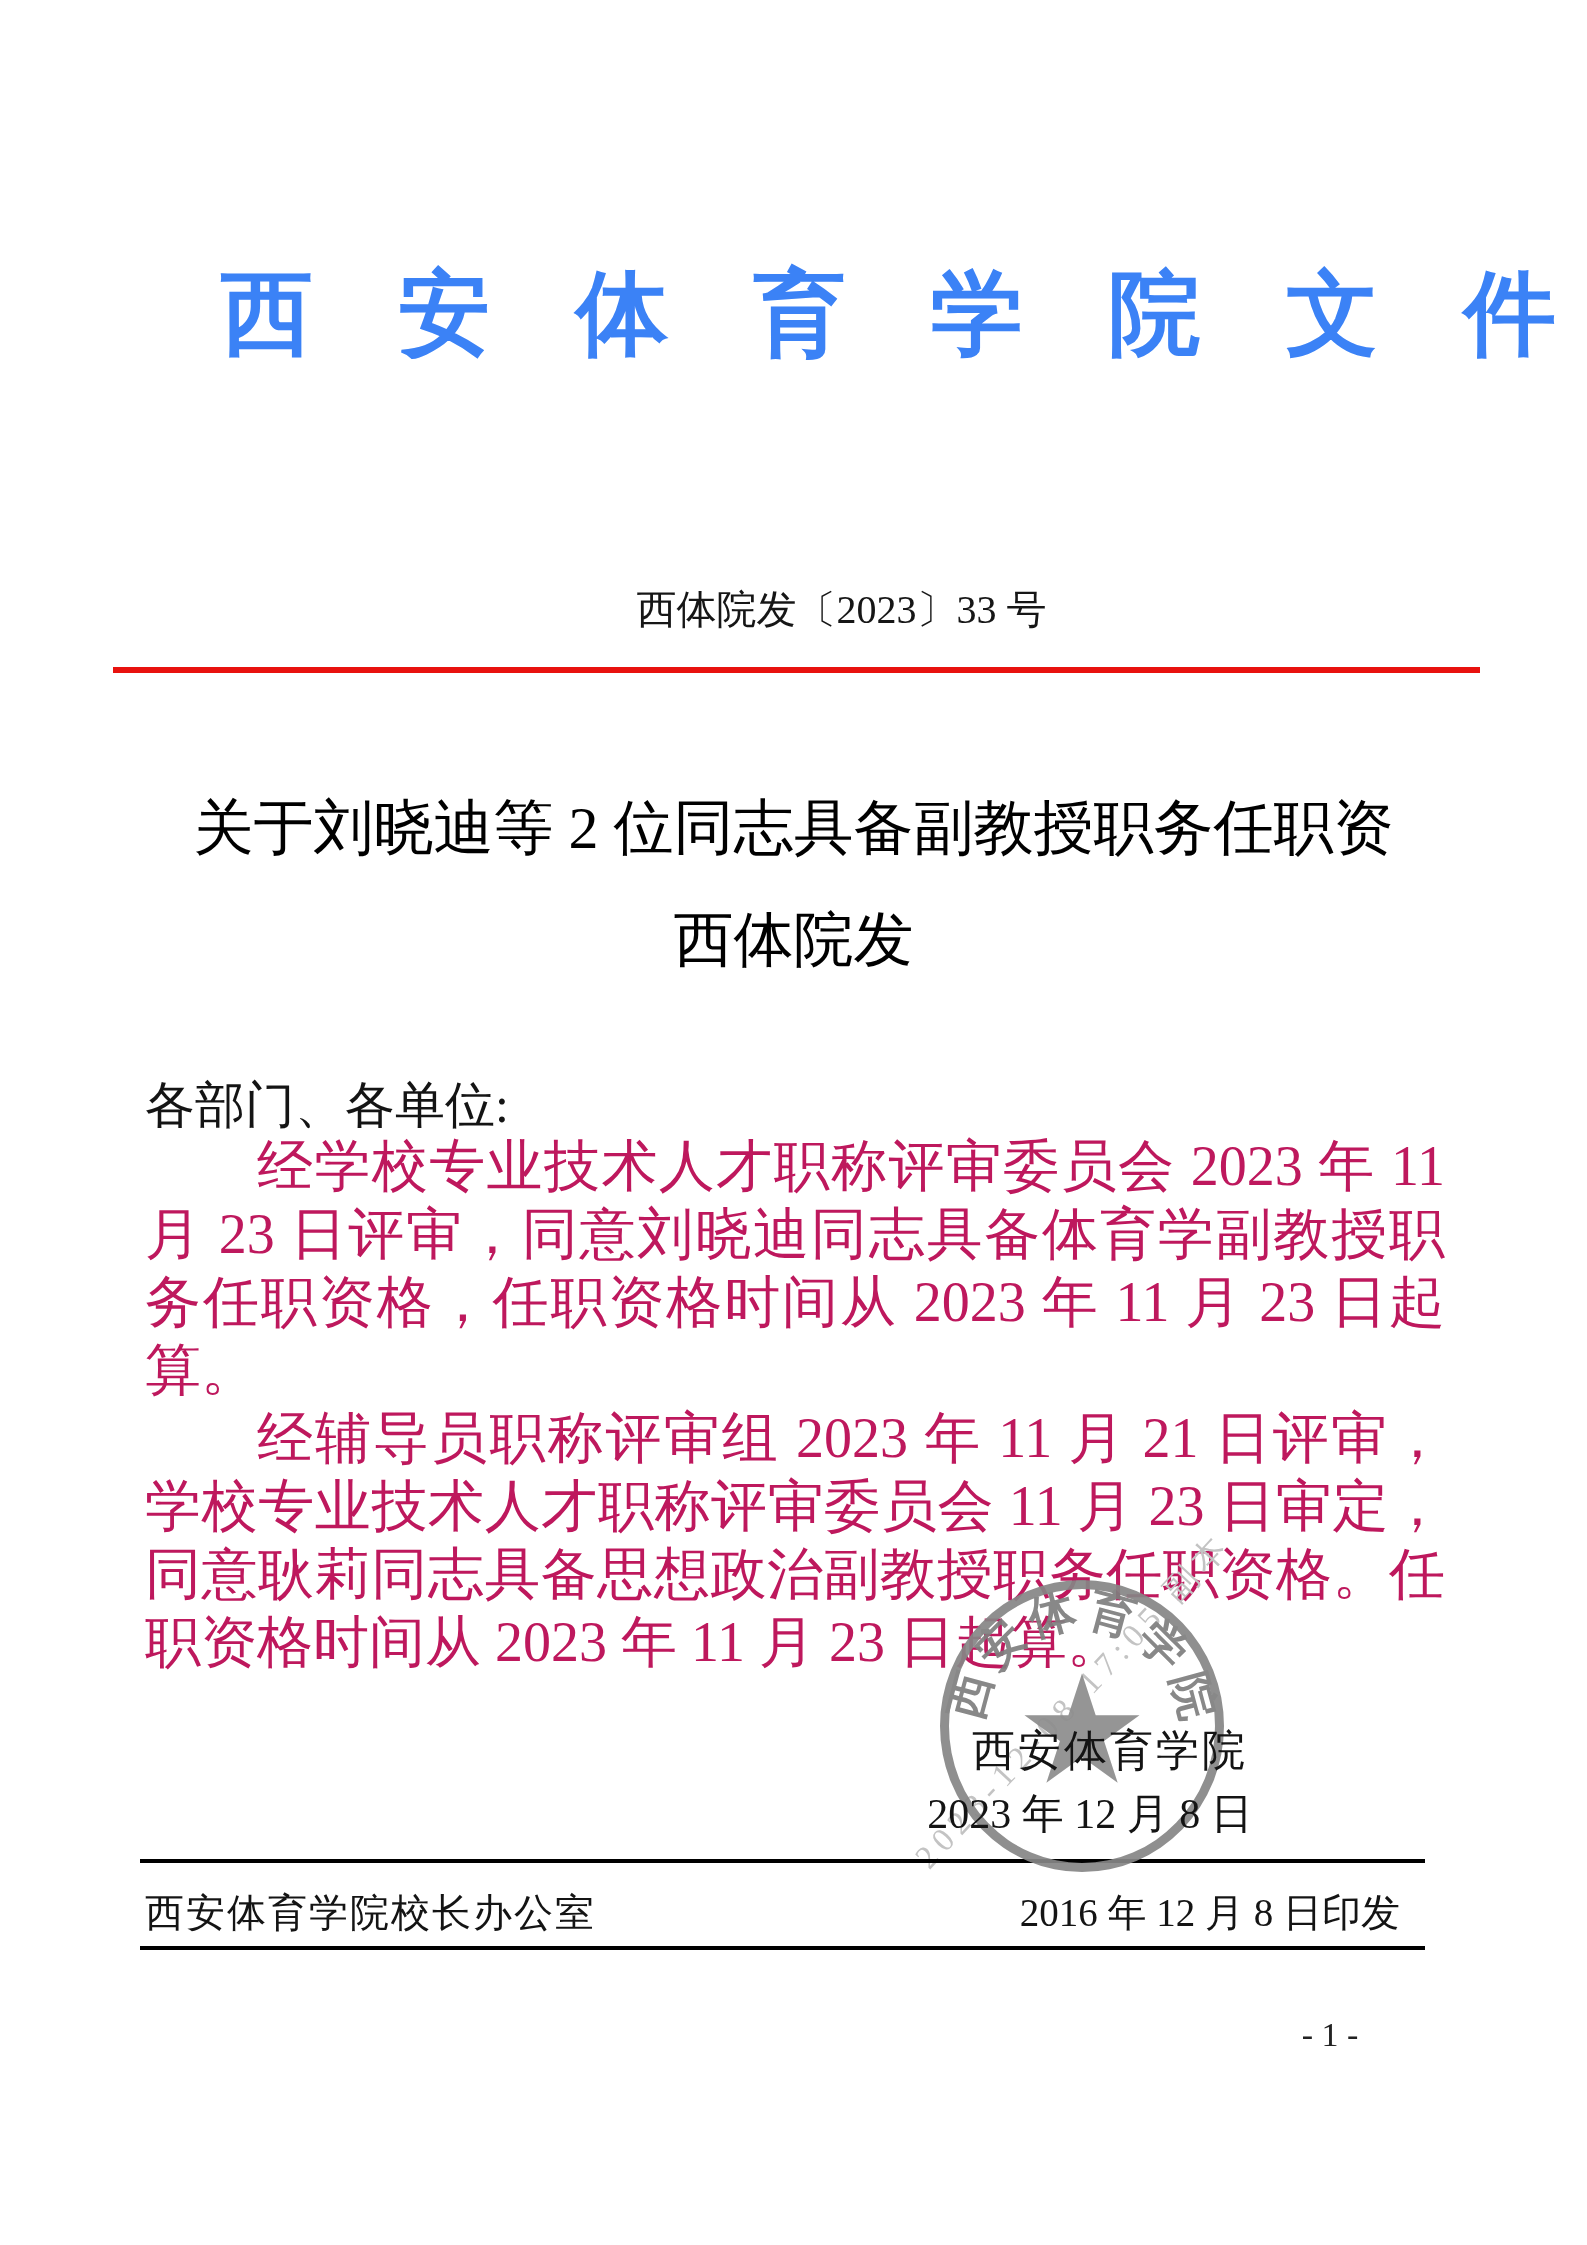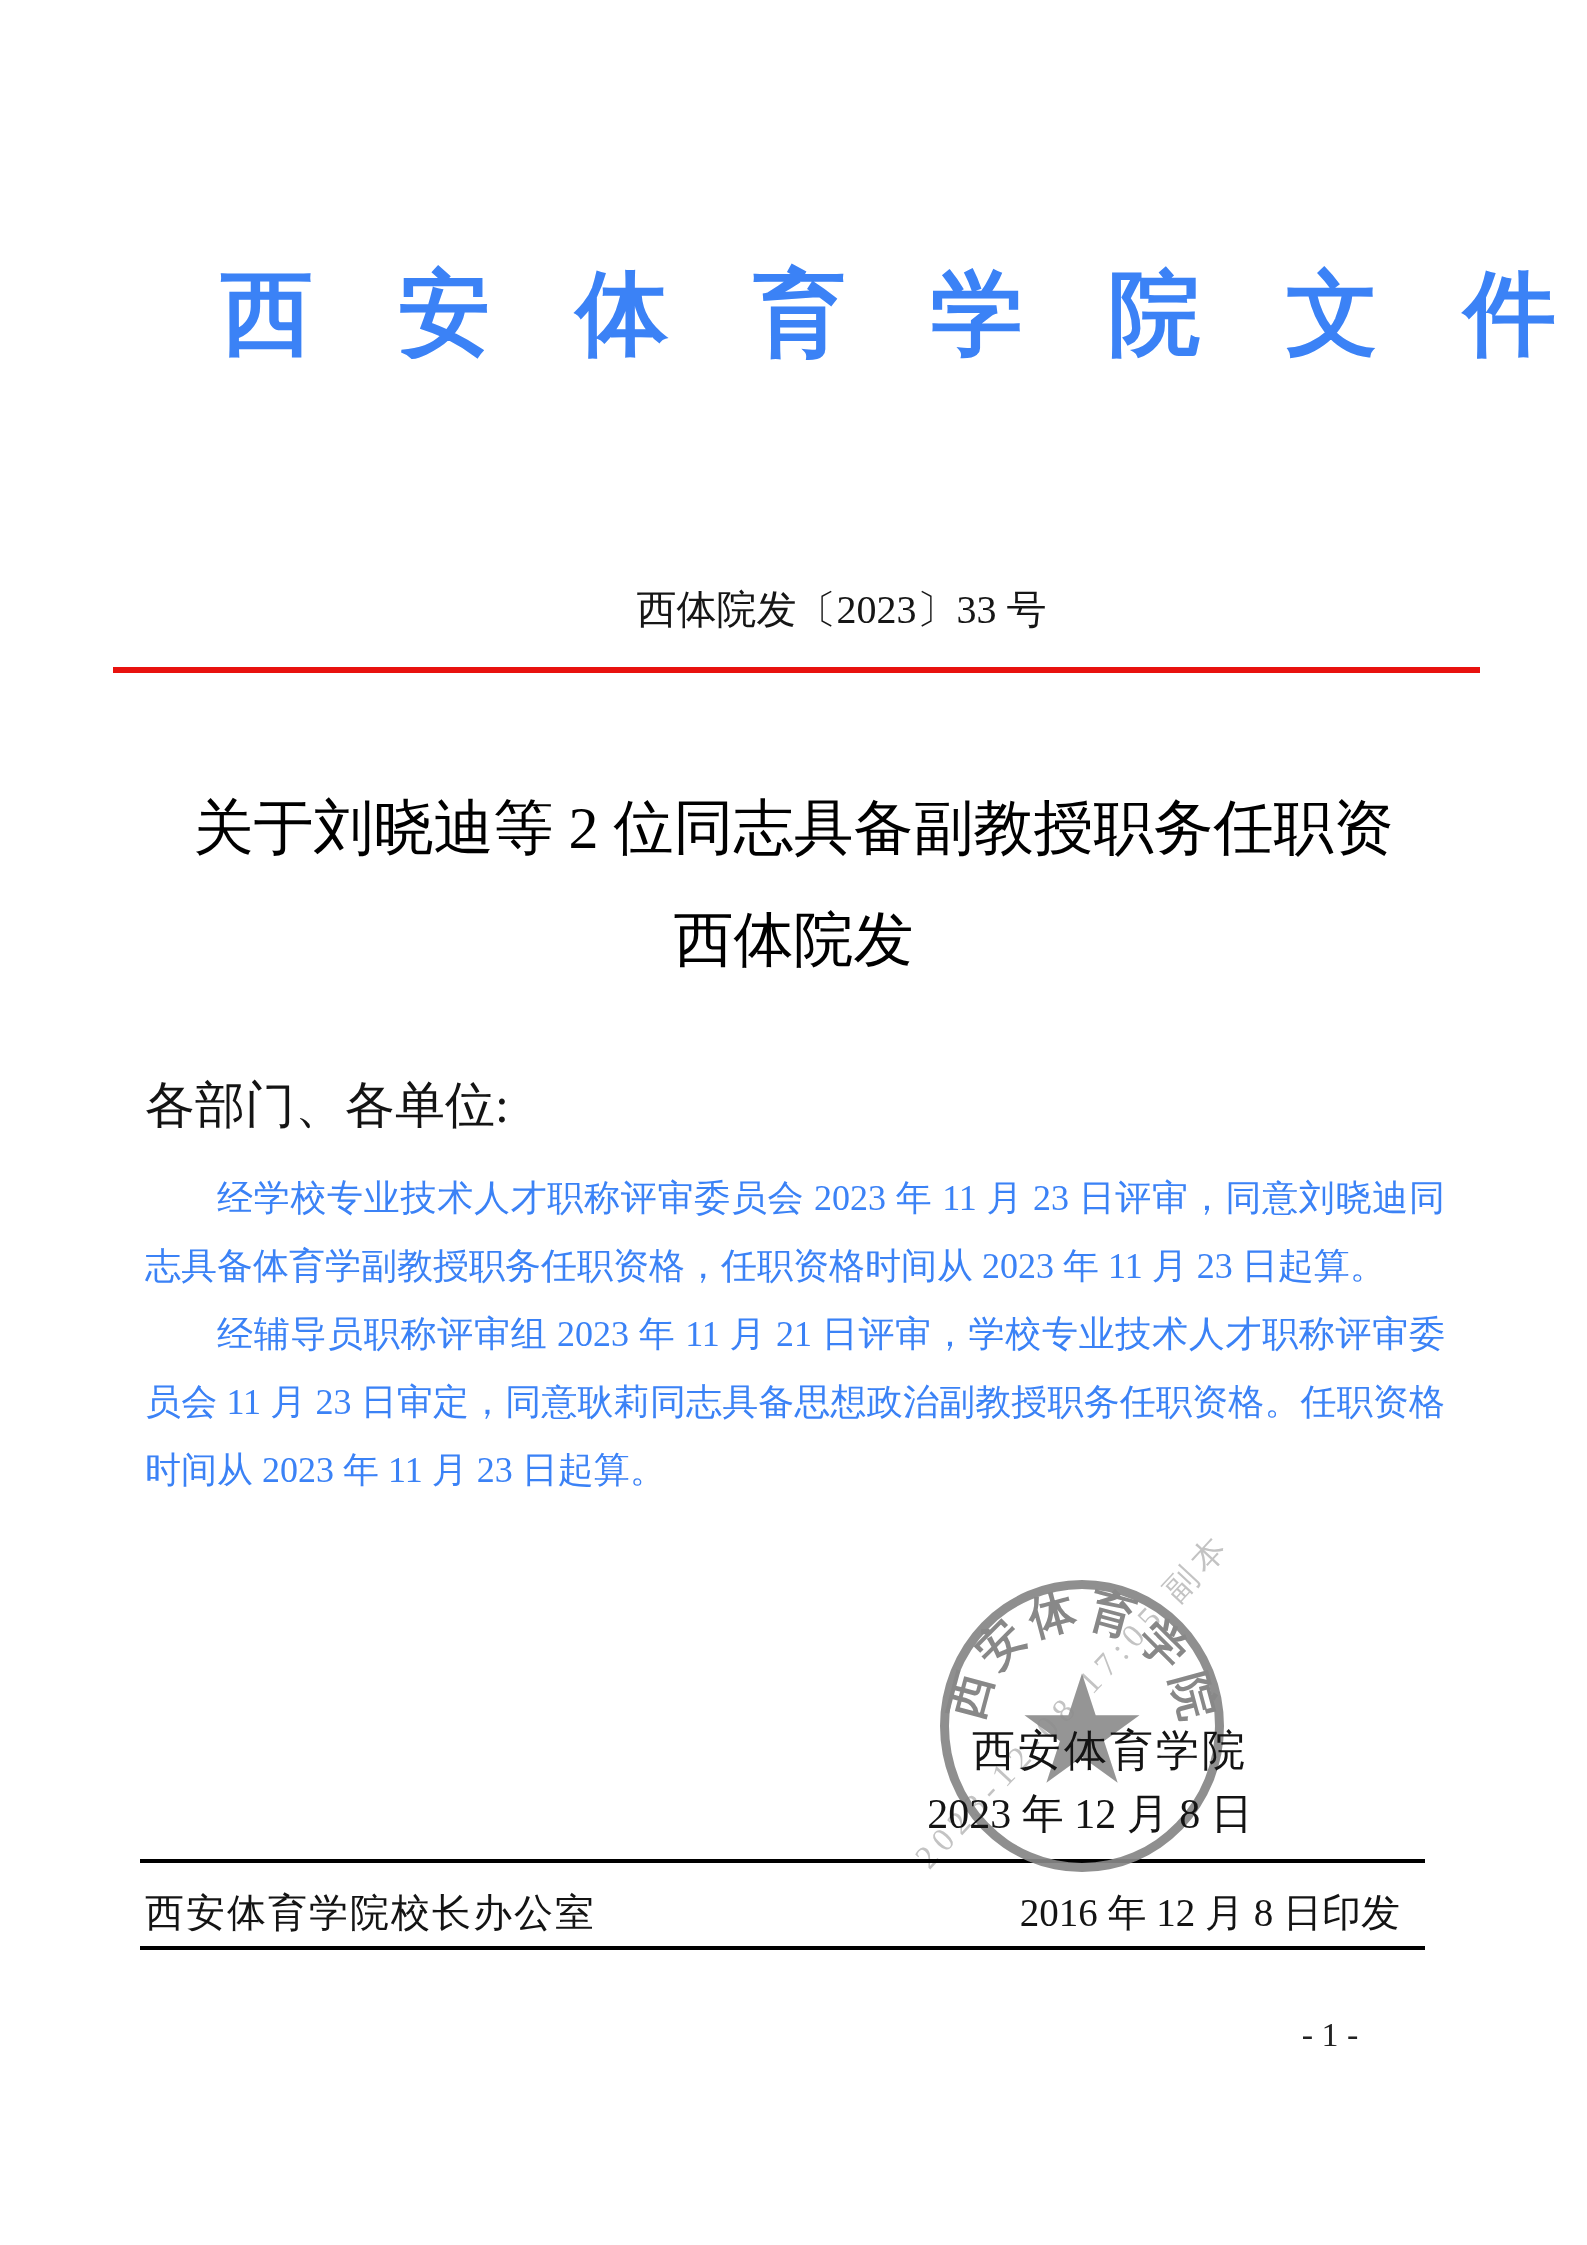--- a/index.html
+++ b/index.html
@@ -49,25 +49,25 @@
     color: #000000;
     z-index: 2;
   }
   .salutation {
     top: 1072px; left: 145px;
     font-size: 50px;
     color: #141414;
     z-index: 2;
   }
   .body-text {
-    top: 1164px; left: 145px; width: 1300px;
-    font-size: 36px;
+    top: 1132px; left: 145px; width: 1300px;
+    font-size: 56px;
     line-height: 68px;
     text-align: justify;
-    color: #3b82f6;
+    color: #be185d;
     z-index: 2;
   }
   .body-text p { text-indent: 2em; margin: 0; }
 
   
   .seal {
     top: 1580px; left: 940px;
     width: 284px; height: 292px;
     z-index: 3;
     opacity: 0.92;

